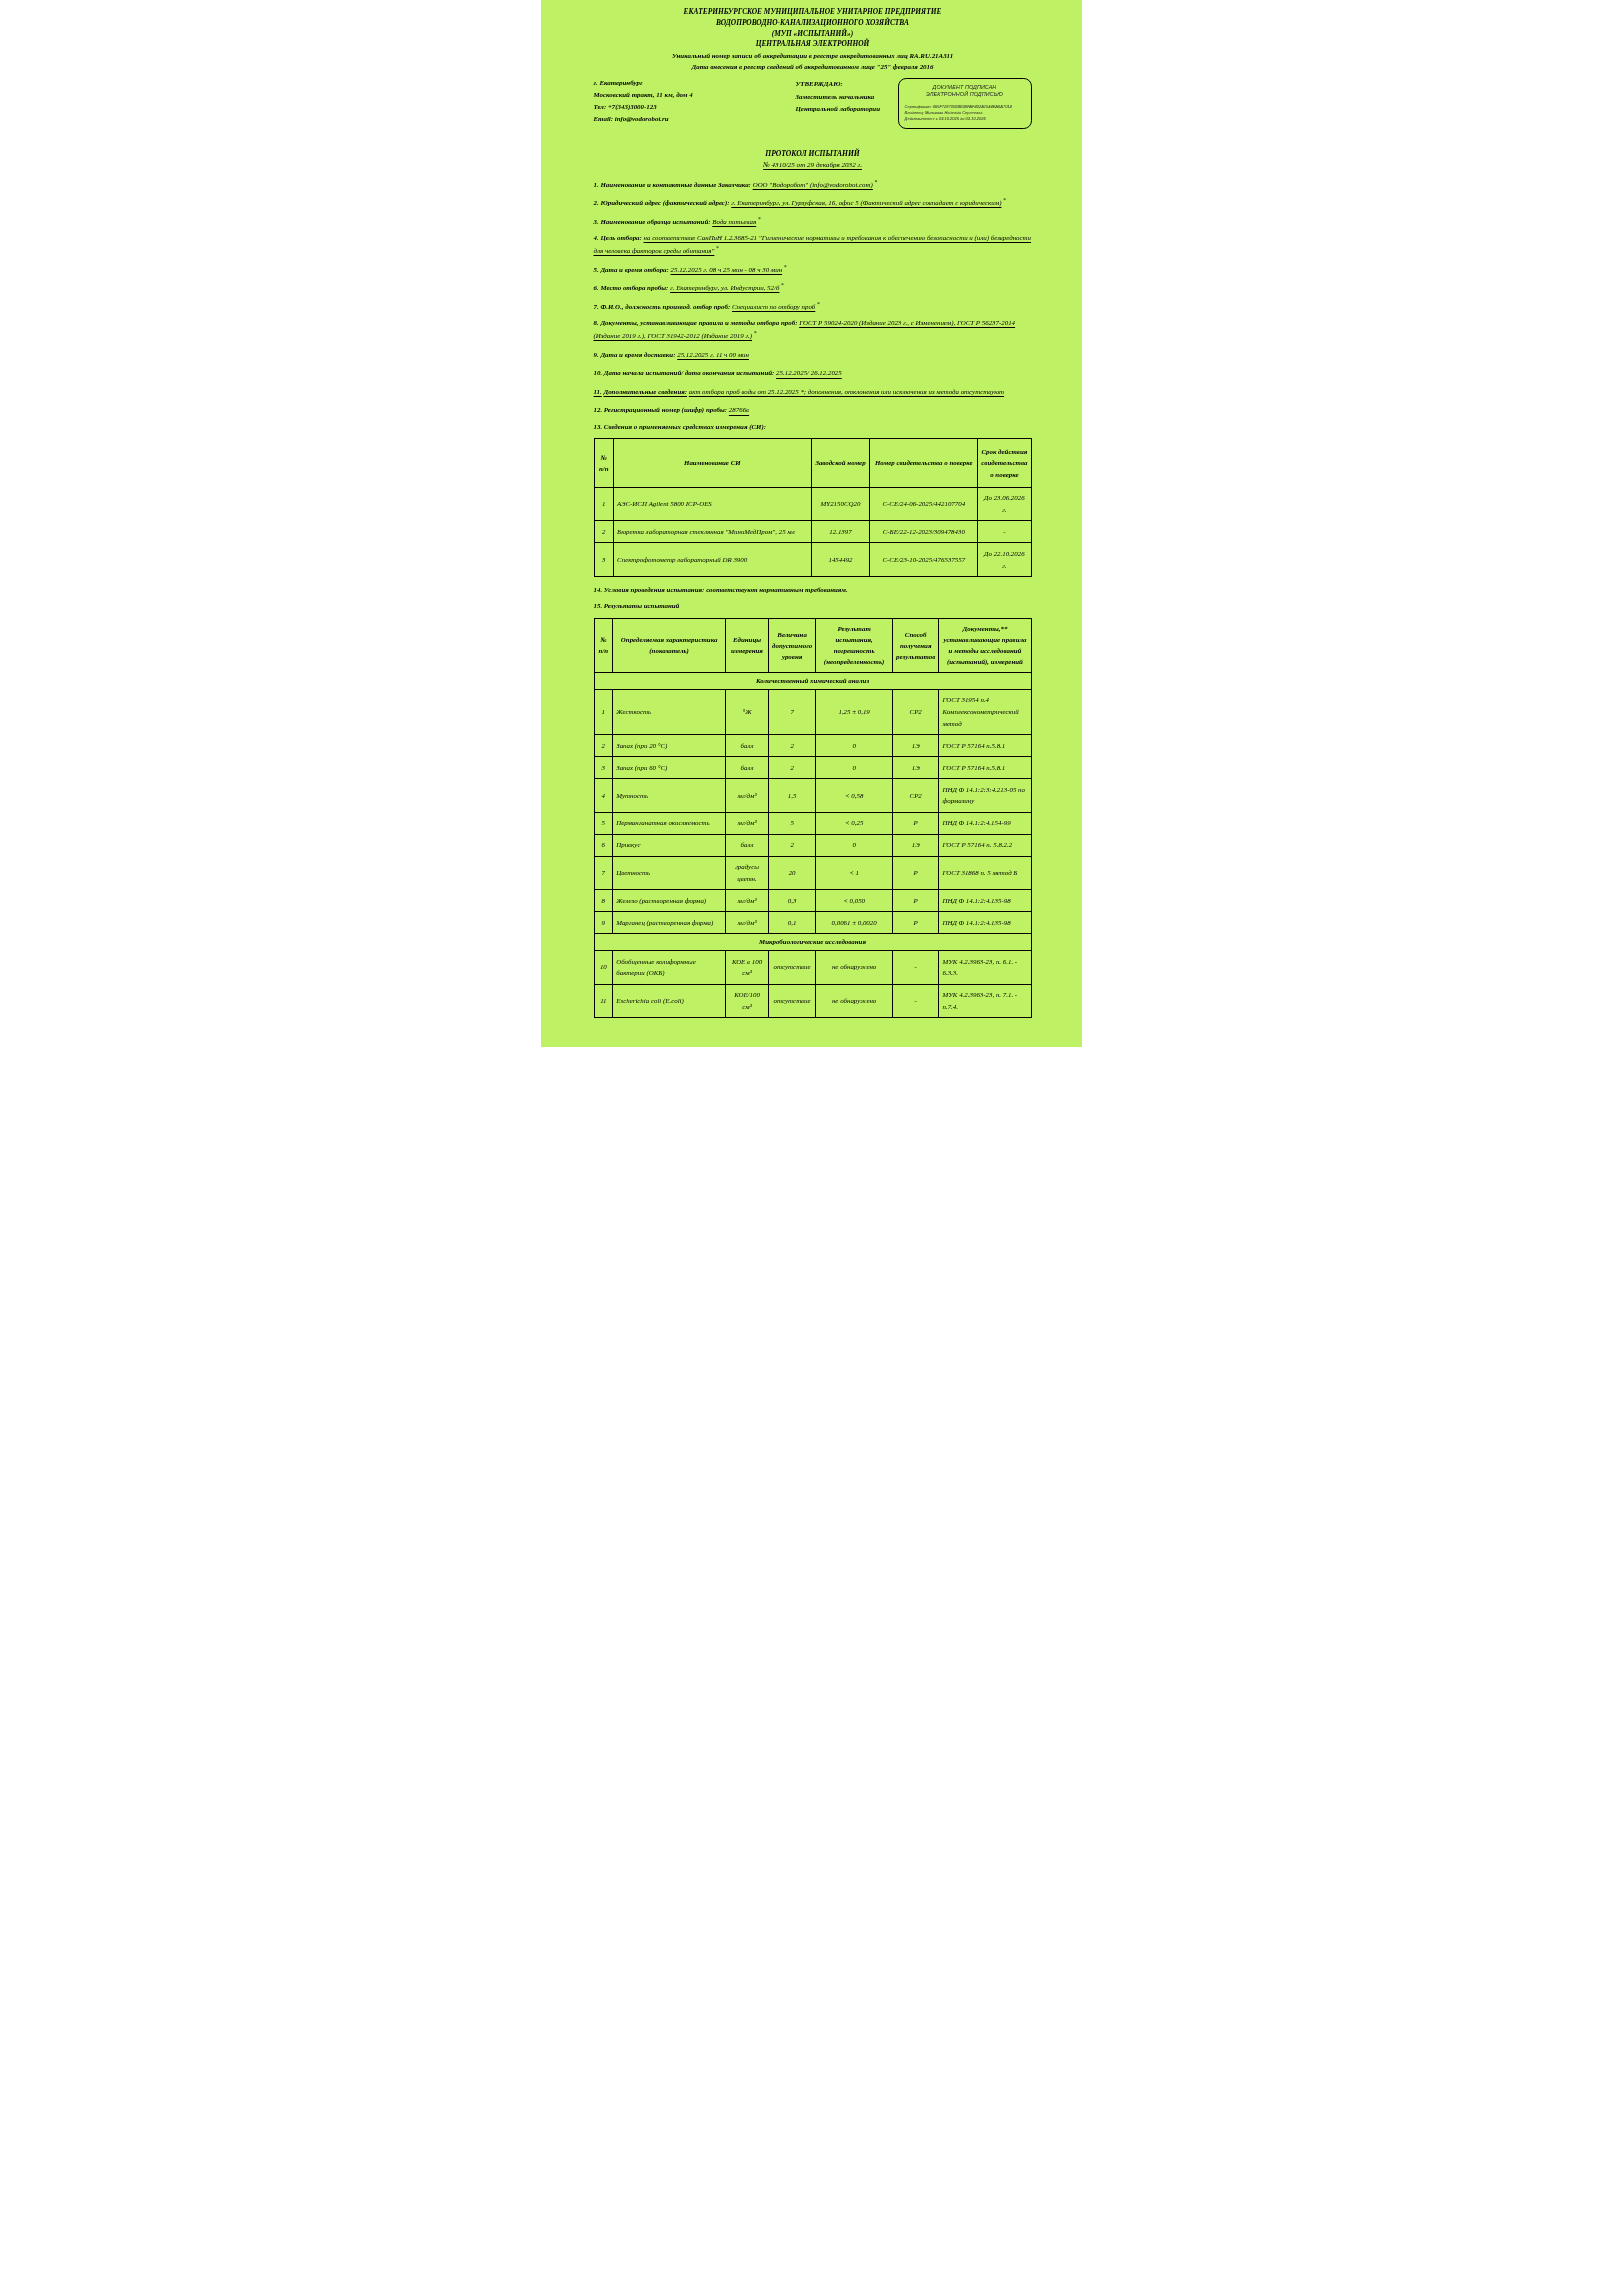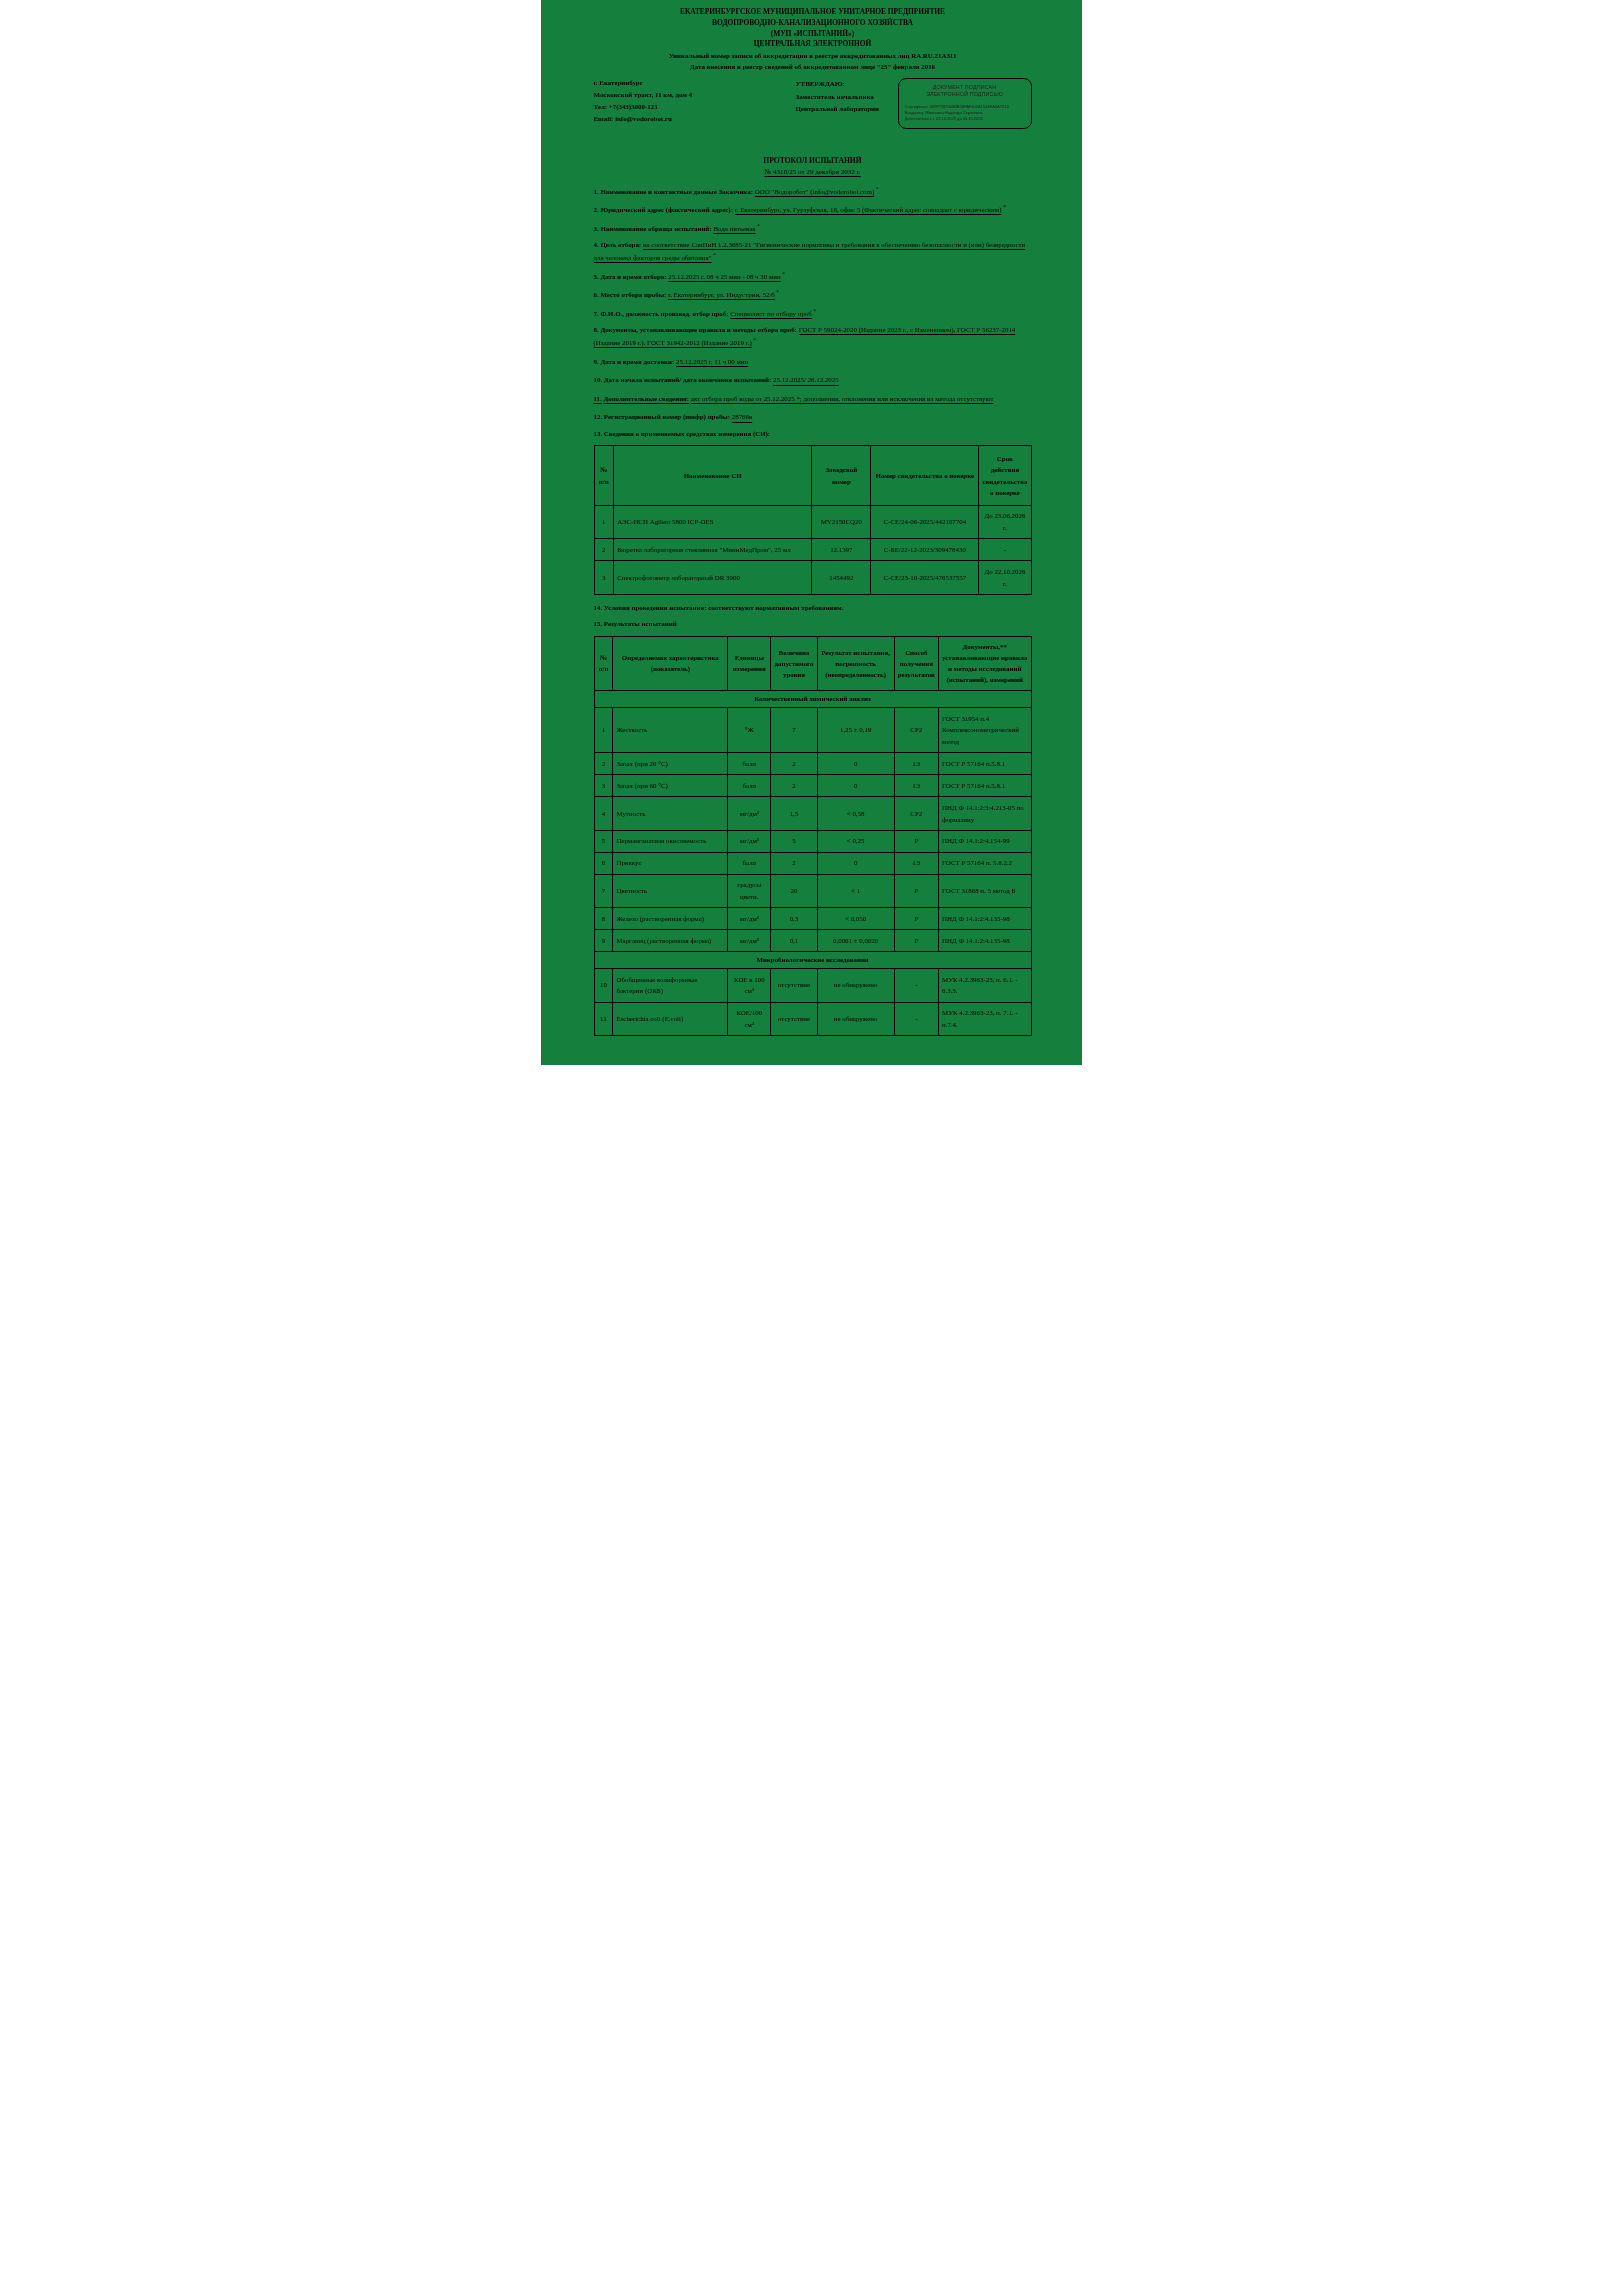--- a/index.html
+++ b/index.html
@@ -1,36 +1,36 @@
 <!DOCTYPE html>
 <html lang="ru" style="font-size:8.2px"><head>
 <meta charset="utf-8">
 <style>
   html,body{margin:0;padding:0;background:#ffffff;}
   .page{
     width:541px; min-height:765px; margin:0 auto; box-sizing:border-box;
-    padding:7.1px 50px 20.4px 53px; background:#15803d; color:#000;
-    font-family:"Liberation Serif", serif; font-size:6.9px;
+    padding:7.1px 50px 20.4px 53px; background:#bef264; color:#000;
+    font-family:"Liberation Serif", serif; font-size:6.9px;font-style:italic;
   }
   .center{text-align:center;}
   .b{font-weight:bold;}
   .u{text-decoration:underline; text-decoration-thickness:1px; text-underline-offset:2px; text-decoration-color:#000;}
   .org-head{font-weight:bold; font-size:7.4px; line-height:1.45;}
   .accr{font-weight:bold; font-size:6.9px; line-height:1.6;}
   .hdr-row{position:relative; height:65px; margin-top:5.1px;}
   .contacts{font-weight:bold; line-height:1.75; width:153px;}
   .approval{position:absolute; left:202px; top:1px; font-weight:bold; line-height:1.8;}
   .stamp{
     position:absolute; right:0; top:1px; width:134px; height:51px; box-sizing:border-box;
     border:1.5px solid #000; border-radius:8.2px; padding:4.6px 6.1px 3.1px;
     font-family:"Liberation Sans", sans-serif;
   }
   .stamp-title{text-align:center; font-size:5.4px; line-height:1.35; color:#222; letter-spacing:0.1px;}
   .stamp-info{margin-top:5.6px; font-size:4px; line-height:1.5; color:#222;}
-  .proto-title{font-weight:bold; font-size:7.6px; margin-top:14px;}
+  .proto-title{font-weight:bold; font-size:7.6px; margin-top:7px;}
   .proto-num{font-size:7.1px; margin-top:3.1px; margin-bottom:8.2px;}
   .item{margin:5.6px 0; line-height:1.55;}
   .ast{vertical-align:super; font-size:85%;}
   .tbl{width:100%; border-collapse:collapse; border:1.3px solid #000; margin:4.1px 0 8.2px;}
   .tbl th,.tbl td{
     border:0.5px solid #000; border-top:1.3px solid #000; border-bottom:1.3px solid #000;
     padding:4.6px 3.1px; font-size:6.9px; vertical-align:middle;
   }
   .tbl th{font-weight:bold; text-align:center; line-height:1.6;}
   .tbl td{text-align:center; line-height:1.7;}

